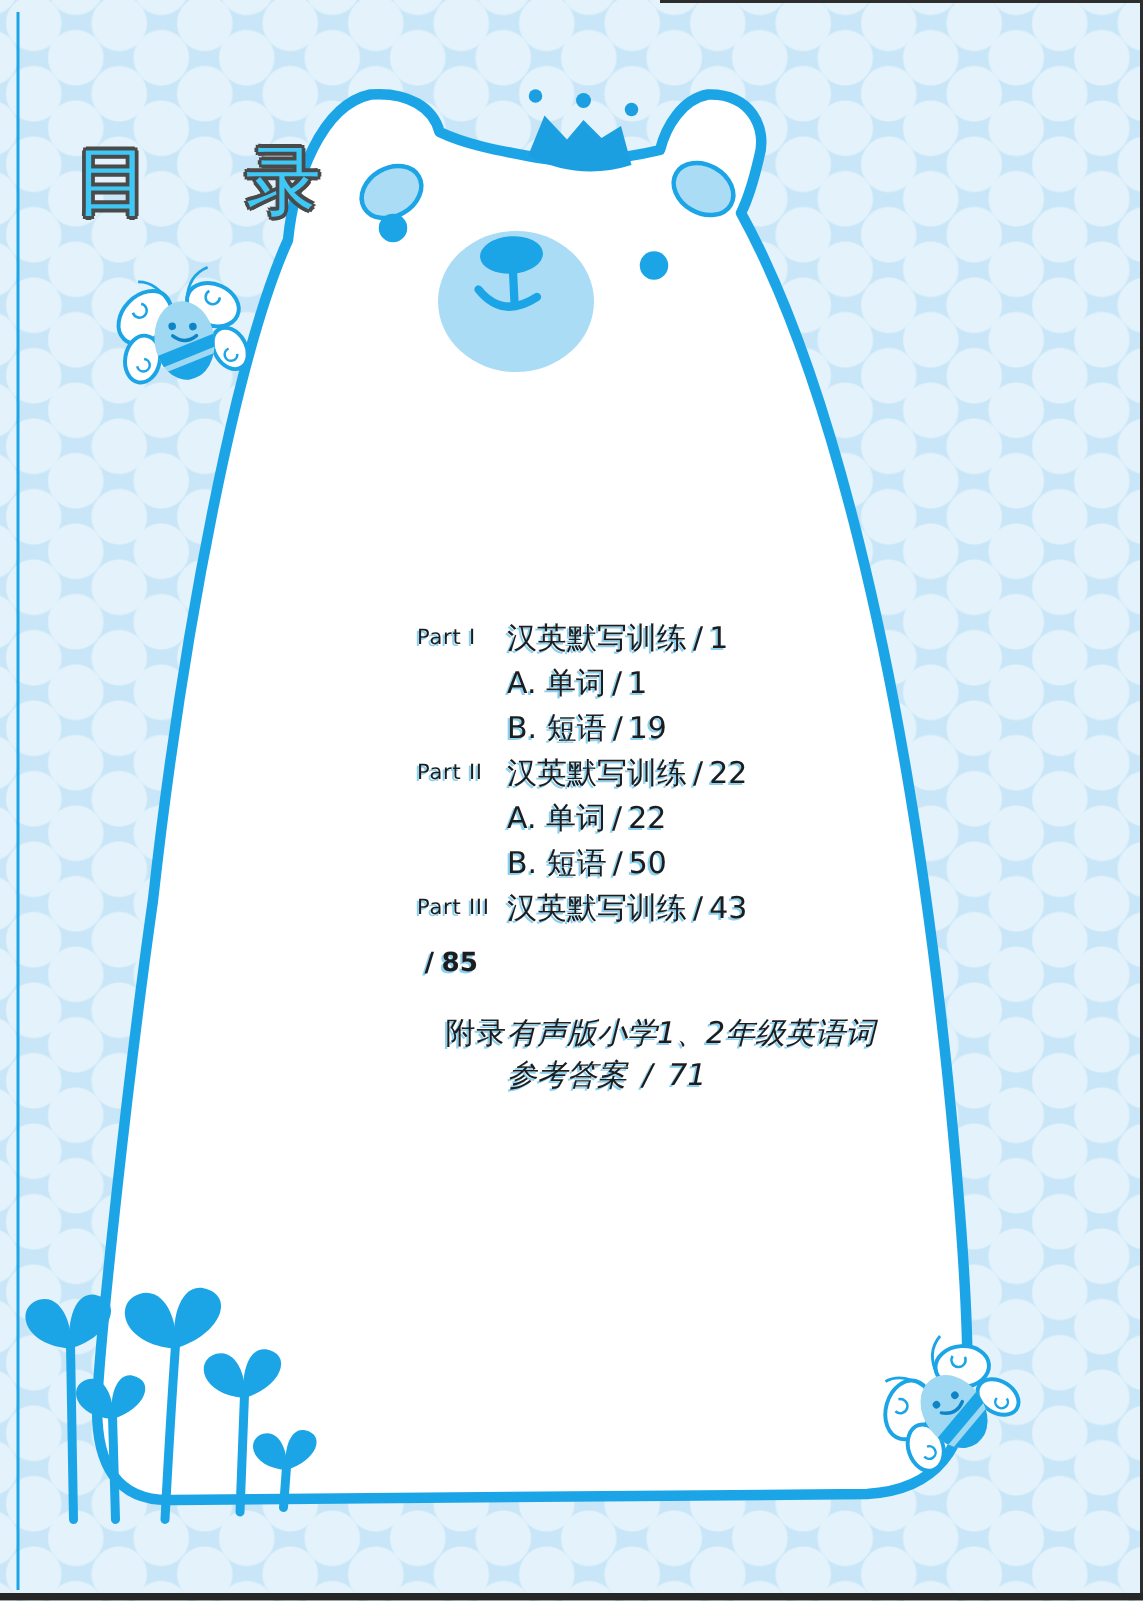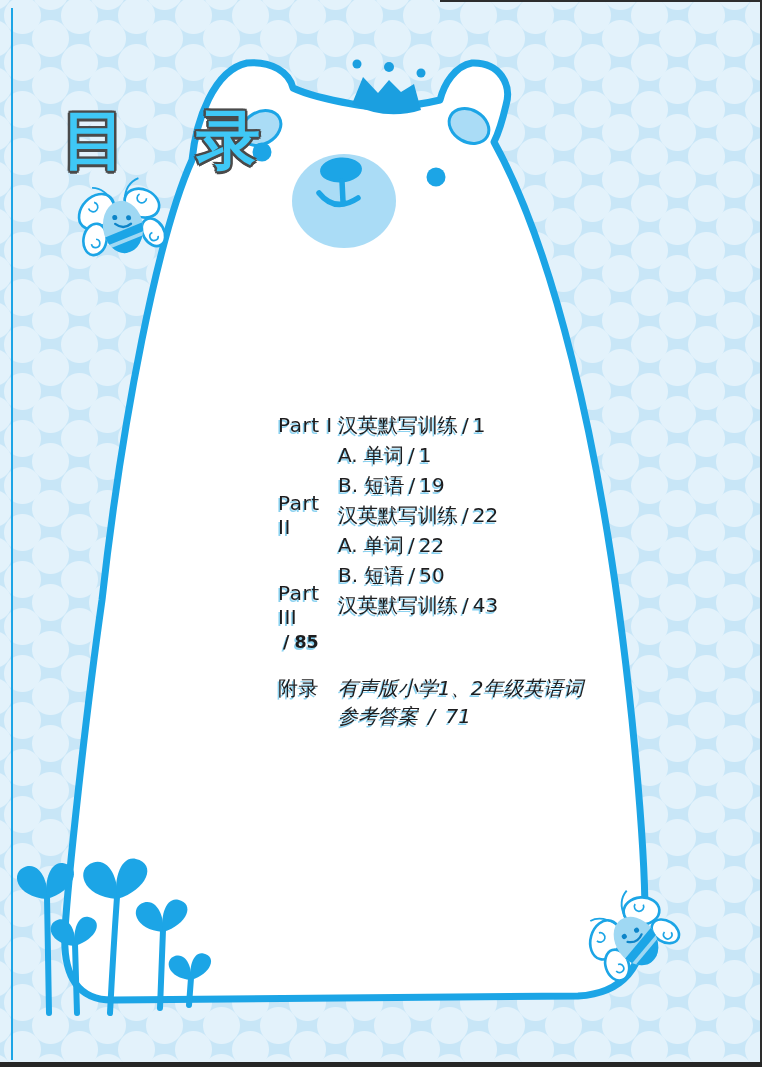--- a/index.html
+++ b/index.html
@@ -9,42 +9,42 @@
     background-image:
       radial-gradient(circle, #e3f2fb 0 18px, rgba(0,0,0,0) 19px),
       radial-gradient(circle, #e3f2fb 0 18px, rgba(0,0,0,0) 19px);
     background-size:57px 47px;
     background-position:-6px -8px, 22px 15px;
     font-family:"DejaVu Sans", sans-serif;
   }
   .margin-line{position:absolute;left:11px;top:8px;width:2px;height:1052px;background:#1ca5e6;}
   .artwork{position:absolute;left:0;top:0;}
   .title{
-    position:absolute;left:50px;top:96px;margin:12px;
-    font-size:64px;font-weight:bold;letter-spacing:24px;line-height:1;
+    position:absolute;left:50px;top:96px;margin:0;
+    font-size:50px;font-weight:normal;letter-spacing:24px;line-height:1;
     color:#3fc8f6;white-space:nowrap;
     text-shadow:
       2.5px 0 0 #4a4a4a,-2.5px 0 0 #4a4a4a,0 2.5px 0 #4a4a4a,0 -2.5px 0 #4a4a4a,
       1.8px 1.8px 0 #4a4a4a,-1.8px -1.8px 0 #4a4a4a,1.8px -1.8px 0 #4a4a4a,-1.8px 1.8px 0 #4a4a4a;
   }
   .toc-text{color:#1d1d1f;text-shadow:-1.5px 1.5px 0 rgba(41,171,226,.55);}
   .toc-block{position:absolute;left:278px;top:410px;width:330px;}
   .toc-row{display:flex;align-items:center;height:30px;font-size:20px;}
-  .toc-label{flex:0 0 60px;font-size:20px;letter-spacing:.5px;}
+  .toc-label{flex:0 0 60px;font-size:14px;letter-spacing:.5px;}
   .toc-sep{margin:0 4px;}
   .answers-row{
     position:absolute;left:278px;top:632px;display:flex;align-items:baseline;
     font-size:25px;font-weight:bold;letter-spacing:1px;
   }
   .answers-row .pg{font-size:17.5px;font-weight:bold;letter-spacing:0;}
   .answers-row .toc-sep{margin:0 5px;}
   .appendix-row{
     position:absolute;left:278px;top:674px;display:flex;font-size:20px;line-height:28px;
   }
-  .appendix-row .toc-label{flex:0 0 60px;font-size:20px;}
+  .appendix-row .toc-label{flex:0 0 60px;font-size:20px;text-align:right;}
   .appendix-text{width:260px;font-style:italic;}
   .edge-top{position:absolute;top:0;left:440px;right:0;height:2px;background:#2d2d2d;}
   .edge-right{position:absolute;top:0;bottom:0;right:0;width:2px;background:#2d2d2d;}
   .edge-bottom{position:absolute;left:0;right:0;bottom:0;height:5px;background:#262626;}
 </style>
 </head>
 <body>
 
 <div class="page">
 

